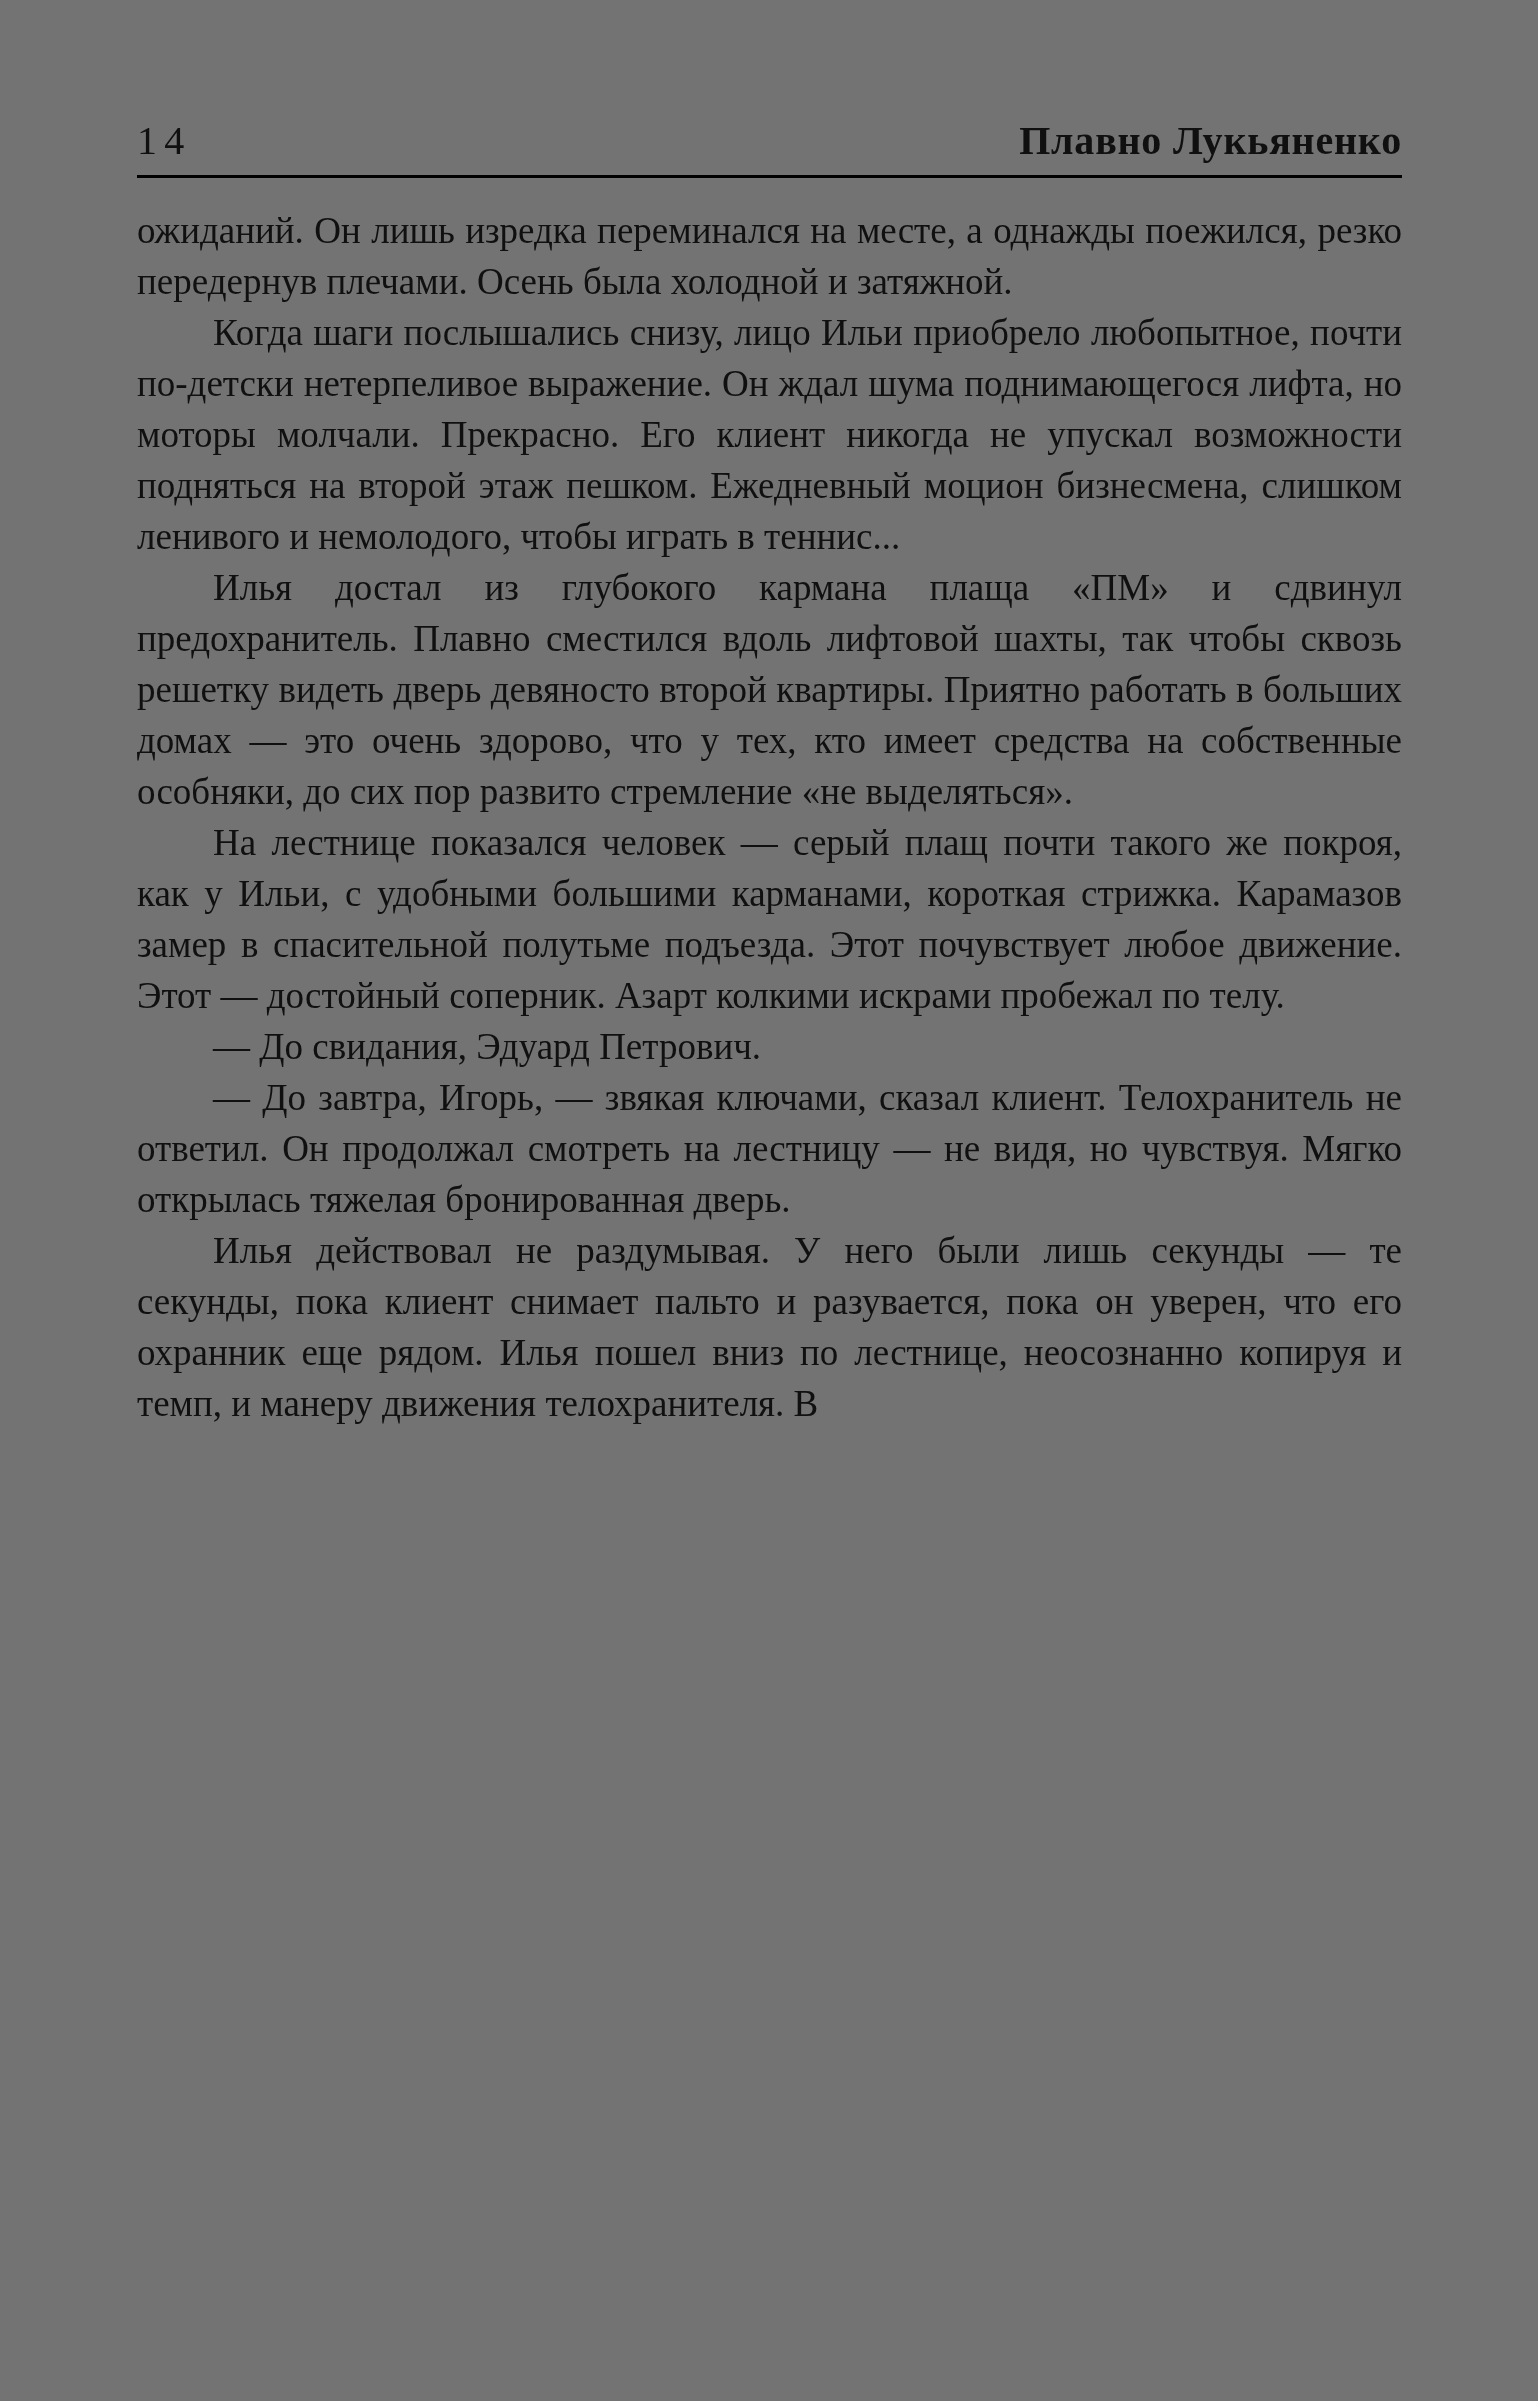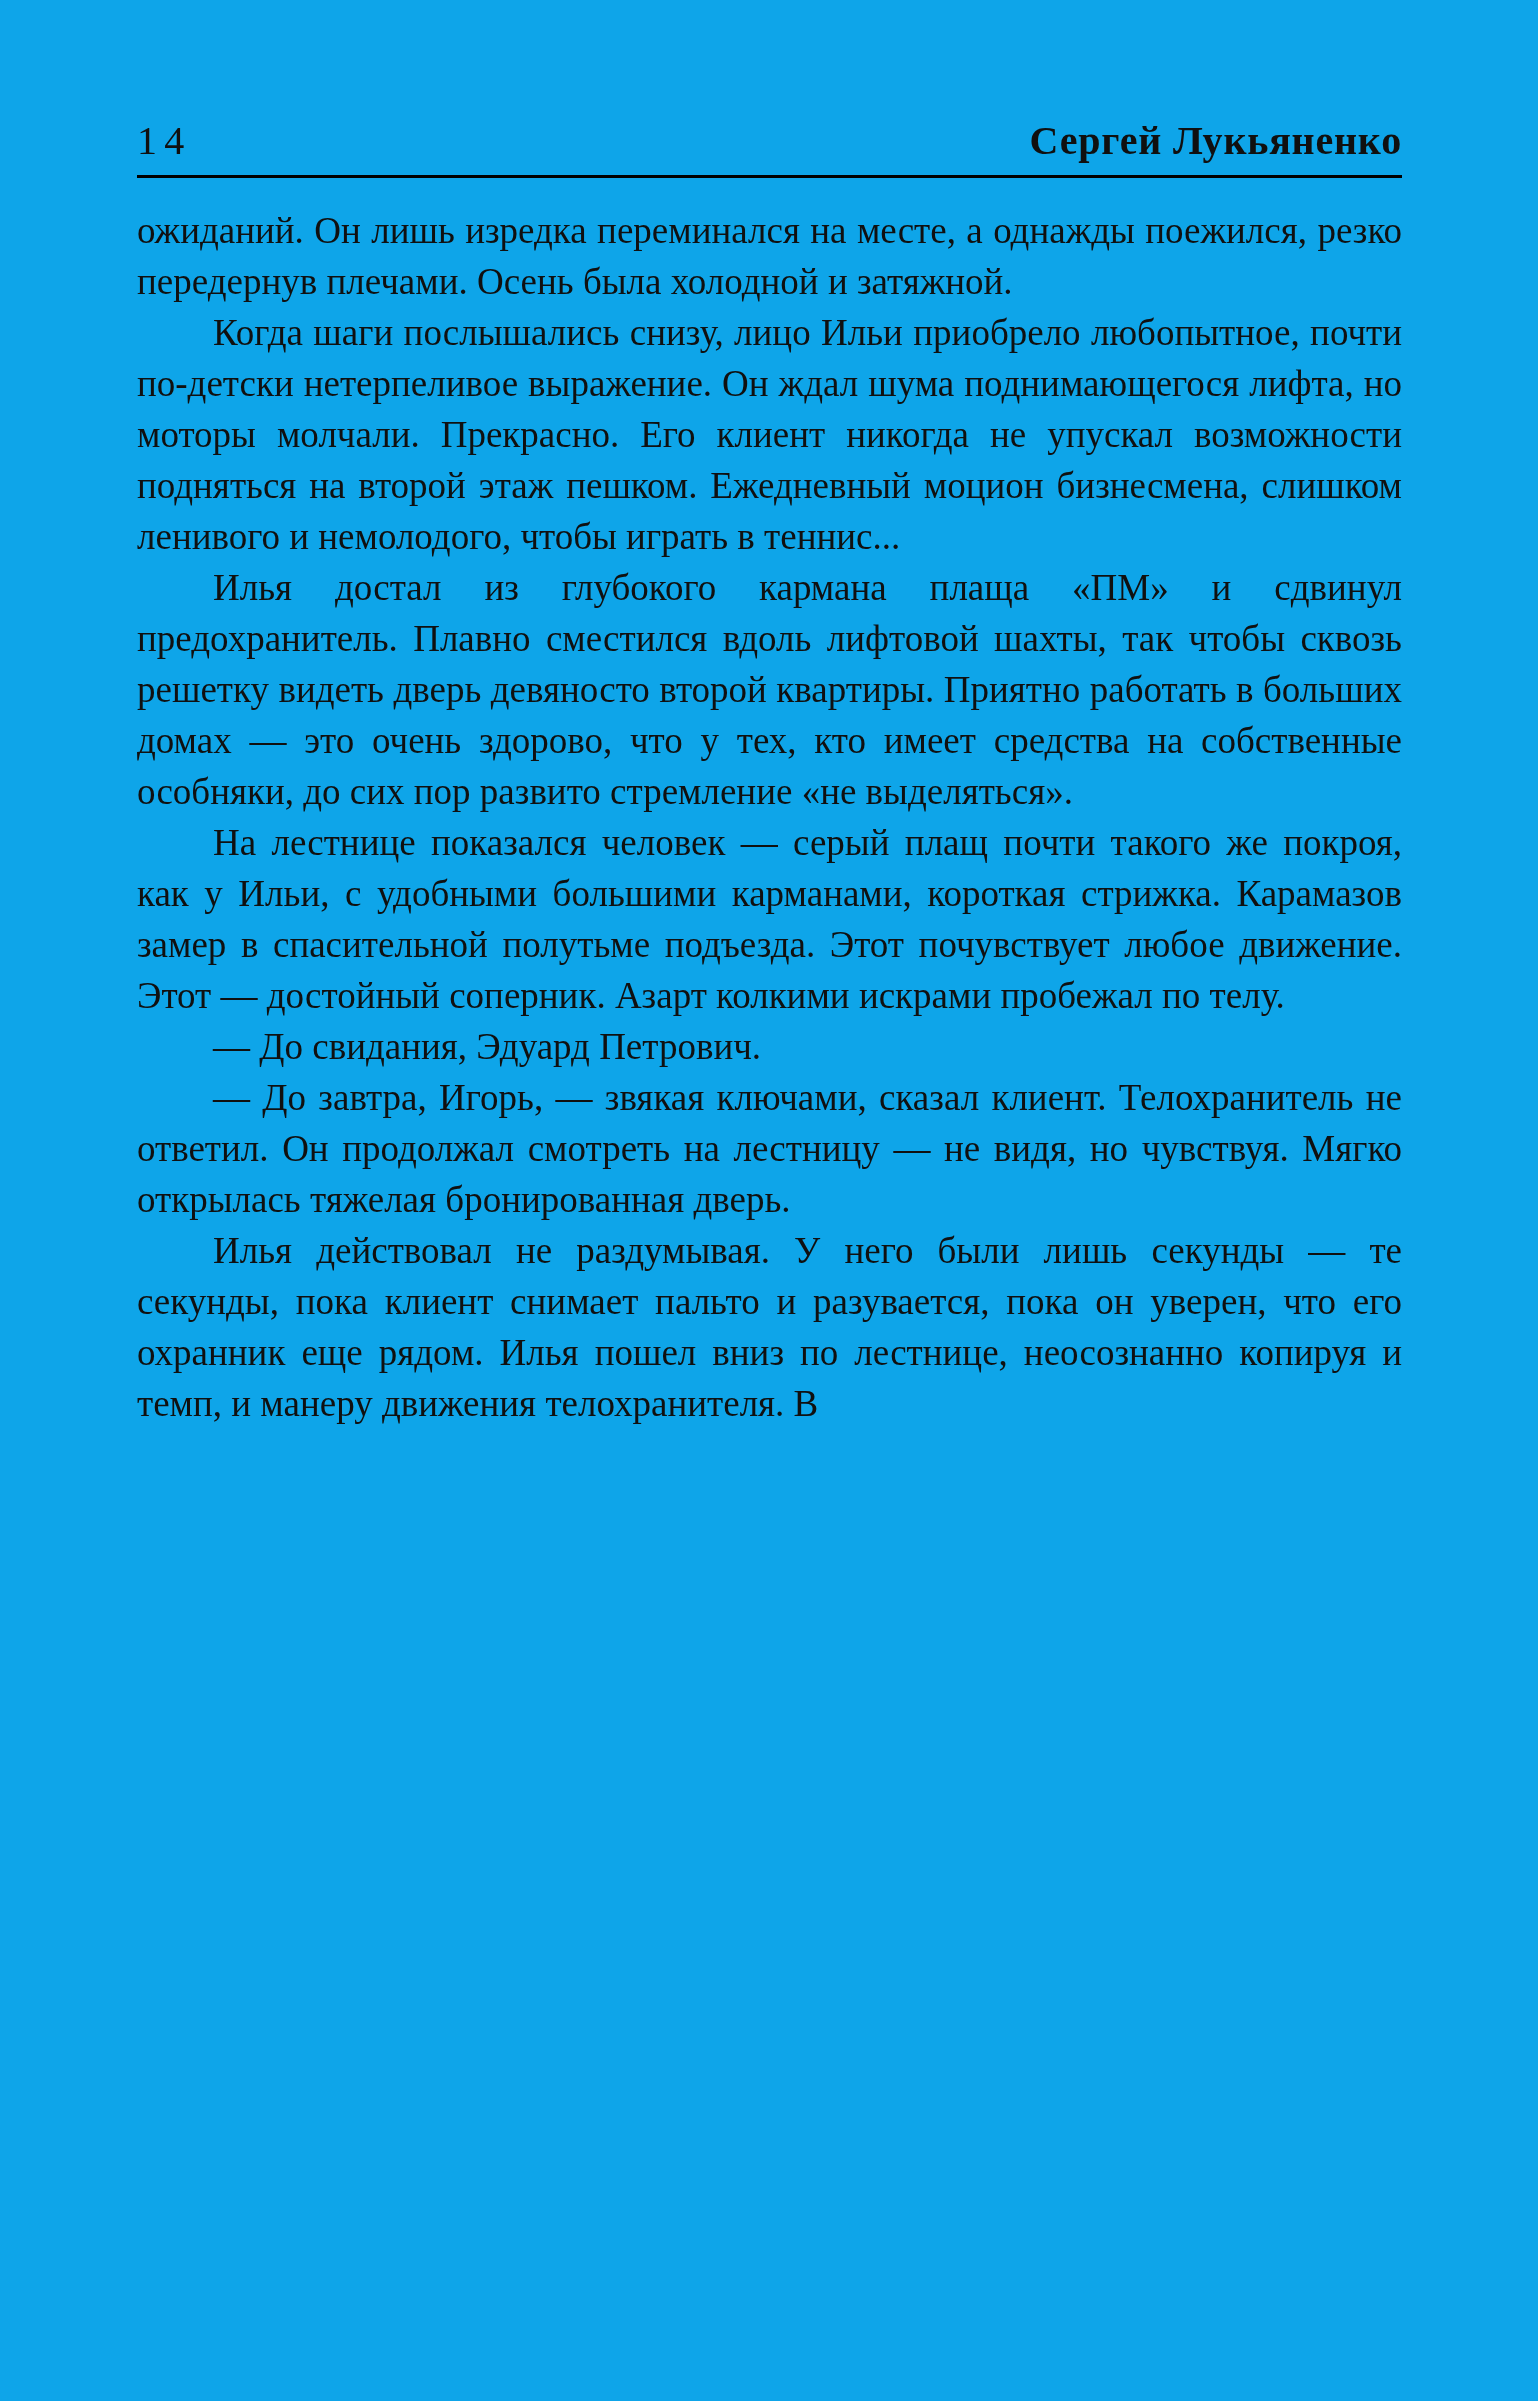--- a/index.html
+++ b/index.html
@@ -5,21 +5,21 @@
   html, body {
     margin: 0;
     padding: 0;
     background: #e8e8e8;
   }
   .page {
     position: relative;
     width: 1539px;
     height: 2401px;
     margin: 0 auto;
-    background: #0ea5e9;
+    background: #737373;
     box-sizing: border-box;
     padding: 121px 137px 0 137px;
     font-family: "Liberation Serif", "DejaVu Serif", serif;
     color: #101010;
   }
   .page-header {
     display: flex;
     justify-content: space-between;
     align-items: baseline;
     font-size: 40px;
@@ -54,21 +54,21 @@
   }
   .italic {
   }
 </style>
 </head>
 <body>
 
 <div class="page">
   <header class="page-header">
     <span class="page-number">14</span>
-    <span class="author-name">Сергей Лукьяненко</span>
+    <span class="author-name">Плавно Лукьяненко</span>
   </header>
   <div class="header-rule"></div>
   <main class="page-body">
       <p class="para"><span>ожиданий. Он лишь изредка переминался на месте, а однажды поежился, резко передернув плечами. Осень была холодной и затяжной.</span></p>
       <p class="para indent"><span>Когда шаги послышались снизу, лицо Ильи приобрело любопытное, почти по-детски нетерпеливое выражение. Он ждал шума поднимающегося лифта, но моторы молчали. Прекрасно. Его клиент никогда не упускал возможности подняться на второй этаж пешком. Ежедневный моцион бизнесмена, слишком ленивого и немолодого, чтобы играть в теннис...</span></p>
       <p class="para indent"><span>Илья достал из глубокого кармана плаща «ПМ» и сдвинул предохранитель. Плавно сместился вдоль лифтовой шахты, так чтобы сквозь решетку видеть дверь девяносто второй квартиры. Приятно работать в больших домах — это очень здорово, что у тех, кто имеет средства на собственные особняки, до сих пор развито стремление «не выделяться».</span></p>
       <p class="para indent"><span>На лестнице показался человек — серый плащ почти такого же покроя, как у Ильи, с удобными большими карманами, короткая стрижка. Карамазов замер в спасительной полутьме подъезда. </span><span class="italic">Этот</span><span> почувствует любое движение. </span><span class="italic">Этот</span><span> — достойный соперник. Азарт колкими искрами пробежал по телу.</span></p>
       <p class="para indent"><span>— До свидания, Эдуард Петрович.</span></p>
       <p class="para indent"><span>— До завтра, Игорь, — звякая ключами, сказал клиент. Телохранитель не ответил. Он продолжал смотреть на лестницу — не видя, </span><span class="italic">но чувствуя</span><span>. Мягко открылась тяжелая бронированная дверь.</span></p>
       <p class="para indent"><span>Илья действовал не раздумывая. У него были лишь секунды — те секунды, пока клиент снимает пальто и разувается, пока он уверен, что его охранник еще рядом. Илья пошел вниз по лестнице, неосознанно копируя и темп, и манеру движения телохранителя. В</span></p>

